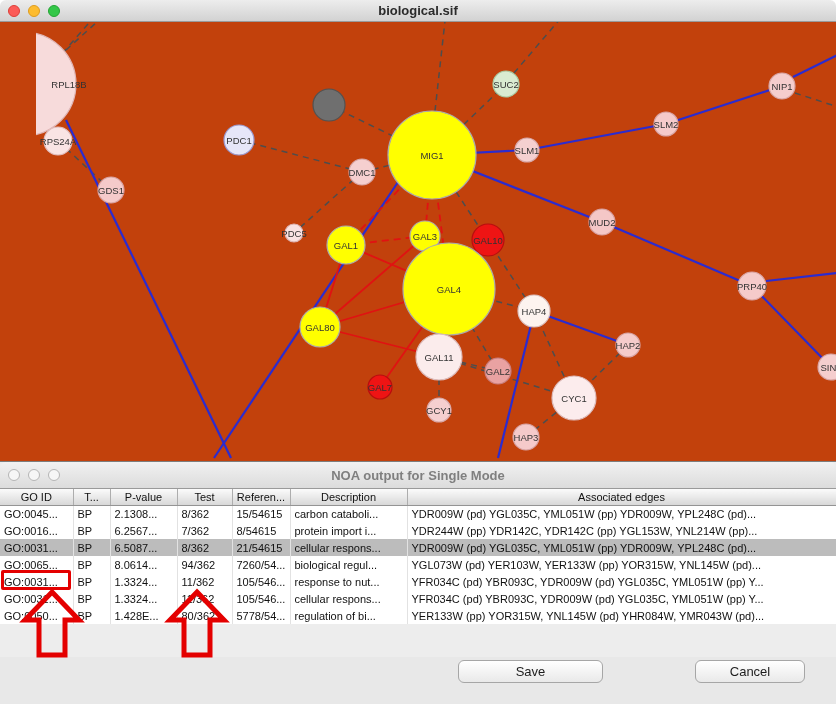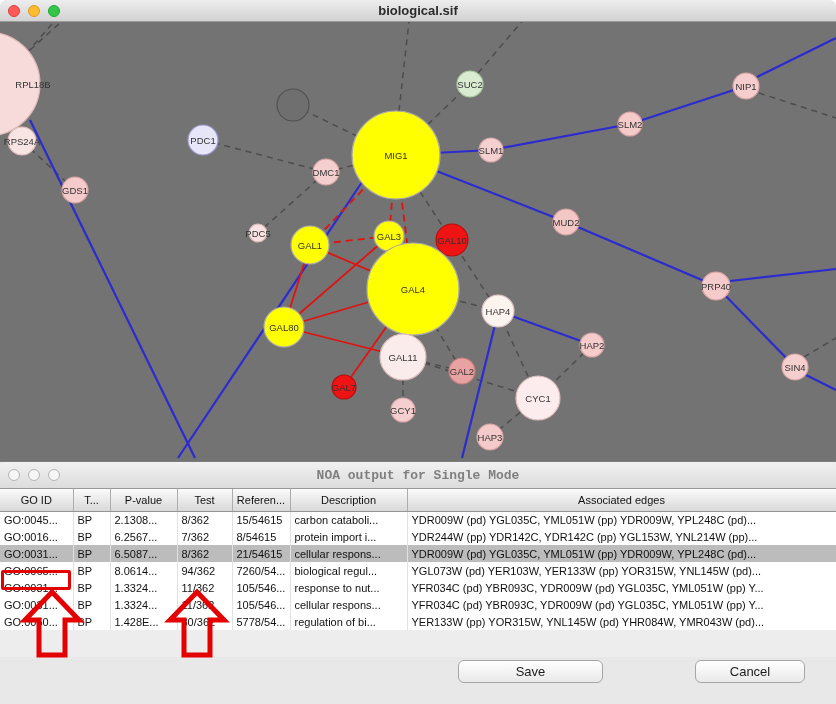--- a/index.html
+++ b/index.html
@@ -13,29 +13,29 @@
               border-bottom:1px solid #9a9a9a; border-radius:6px 6px 0 0; }
   .table-window .titlebar { height:27px; background:linear-gradient(#f1f1f1,#dcdcdc); }
   .lights { position:absolute; left:8px; top:0; bottom:0; display:flex; align-items:center; gap:8px; }
   .light { width:12px; height:12px; border-radius:50%; display:inline-block; }
   .light.red    { background:#fc5b57; border:1px solid #dd3f38; }
   .light.yellow { background:#fdbc2f; border:1px solid #de9c1f; }
   .light.green  { background:#33c748; border:1px solid #23a433; }
   .light.hollow { background:#f6f6f6; border:1px solid #b5b5b5; }
   .title { text-align:center; font-size:13px; font-weight:bold; color:#2b2b2b; line-height:22px;
            white-space:nowrap; overflow:hidden; }
-  .table-window .title { line-height:27px; color:#7f7f7f;font-family:Liberation Mono, monospace; }
-
-  .canvas { position:absolute; top:22px; left:0; width:836px; height:439px; background:#737373; overflow:hidden; }
+  .table-window .title { line-height:27px; color:#7f7f7f; }
+
+  .canvas { position:absolute; top:22px; left:0; width:836px; height:439px; background:#c2410c; overflow:hidden;padding-left:36px; }
   #graph-svg { display:block; }
   #graph-svg .node-label { font-size:9.5px; fill:#333; font-family:"Liberation Sans", sans-serif; }
 
   .table-area { position:absolute; top:27px; left:0; right:0; }
   table { border-collapse:collapse; table-layout:fixed; width:836px; font-size:11px; color:#111; }
-  thead th { height:22px; background:linear-gradient(#fbfbfb,#d8d8d8);
+  thead th { height:16px; background:linear-gradient(#fbfbfb,#d8d8d8);
              border-right:1px solid #adadad; border-bottom:1px solid #949494;
              font-weight:normal; text-align:center; overflow:hidden; white-space:nowrap; font-size:11px; }
   tbody td { height:17px; padding:0 4px; border-right:1px solid #e2e2e2;
              white-space:nowrap; overflow:hidden; background-clip:padding-box; }
   tbody tr { background:#fff;margin-top:39px; }
   tbody tr.selected { background:#bcbcbc; }
 
   .footer { position:absolute; left:0; right:0; bottom:0; height:47px; background:#e8e8e8; }
   .btn { position:absolute; top:3px; height:23px; border-radius:6px; border:1px solid #a6a6a6;
          background:linear-gradient(#ffffff,#e9e9e9); font-size:13px; color:#1d1d1d;

